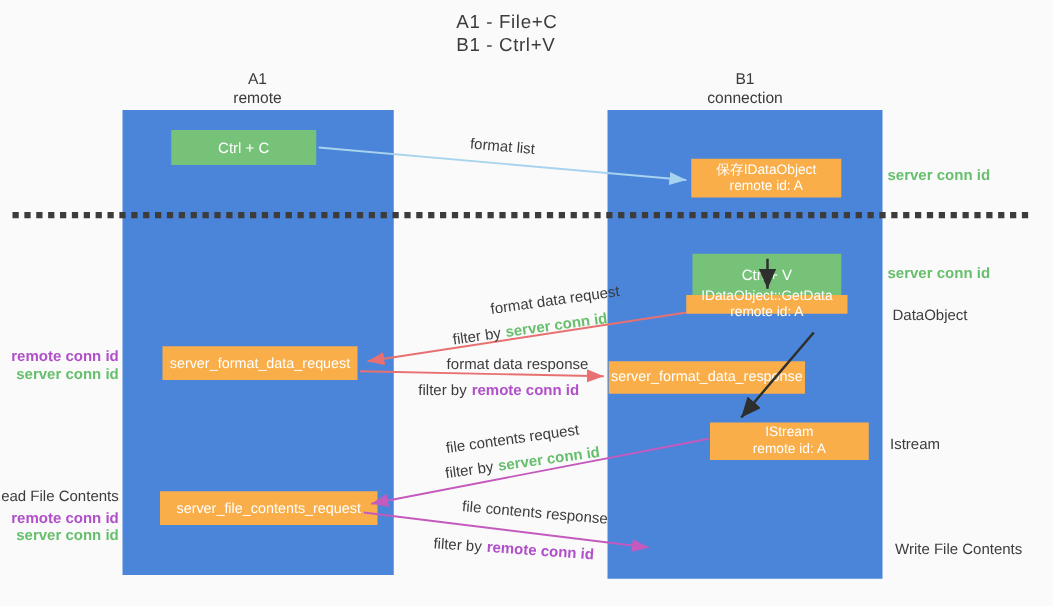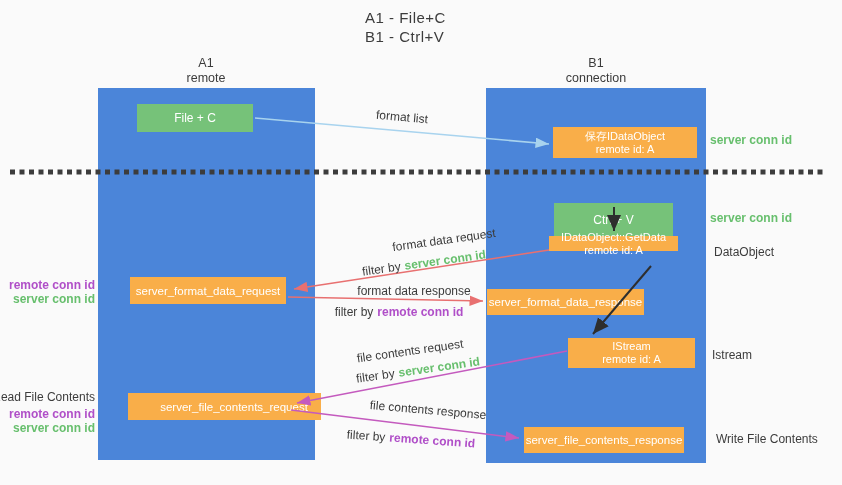--- a/index.html
+++ b/index.html
@@ -62,48 +62,45 @@
   </div>
   <div class="colhdr" style="left:526px;top:56px;">
     <div>B1</div>
     <div>connection</div>
   </div>
 
   <div class="col" style="left:98px;top:88px;width:217px;height:372px;"></div>
   <div class="col" style="left:486px;top:88px;width:220px;height:375px;"></div>
 
   <div class="box green" style="left:137px;top:104px;width:116px;height:28px;">
-    <span>File + C</span>
+    <span>Ctrl + C</span>
   </div>
-  <div class="box orange" style="left:553px;top:127px;width:144px;height:31px;font-size:11px;line-height:13px;">
+  <div class="box orange" style="left:553px;top:127px;width:120px;height:31px;font-size:11px;line-height:13px;">
     <span>保存IDataObject</span>
     <span>remote id: A</span>
   </div>
   <div class="box green" style="left:554px;top:181px;width:119px;height:34px;margin-top:22px;">
     <span>Ctrl + V</span>
   </div>
   <div class="box orange" style="left:549px;top:236px;width:129px;height:15px;font-size:11px;line-height:13px;">
     <span>IDataObject::GetData</span>
     <span>remote id: A</span>
   </div>
   <div class="box orange" style="left:130px;top:277px;width:156px;height:27px;">
     <span>server_format_data_request</span>
   </div>
   <div class="box orange" style="left:487px;top:289px;width:157px;height:26px;">
     <span>server_format_data_response</span>
   </div>
   <div class="box orange" style="left:568px;top:338px;width:127px;height:30px;font-size:11px;line-height:13px;">
     <span>IStream</span>
     <span>remote id: A</span>
   </div>
-  <div class="box orange" style="left:128px;top:393px;width:174px;height:27px;padding-left:19px;">
+  <div class="box orange" style="left:128px;top:393px;width:174px;height:27px;">
     <span>server_file_contents_request</span>
-  </div>
-  <div class="box orange" style="left:524px;top:427px;width:160px;height:26px;">
-    <span>server_file_contents_response</span>
   </div>
 
   <svg class="arrows" width="842" height="485" viewBox="0 0 842 485">
     <defs>
       <marker id="m-blue" markerWidth="10" markerHeight="8" refX="9" refY="3.5" orient="auto">
         <path d="M0,0 L9,3.5 L0,7 z" fill="#a8d3ee"></path>
       </marker>
       <marker id="m-red" markerWidth="10" markerHeight="8" refX="9" refY="3.5" orient="auto">
         <path d="M0,0 L9,3.5 L0,7 z" fill="#e87070"></path>
       </marker>

